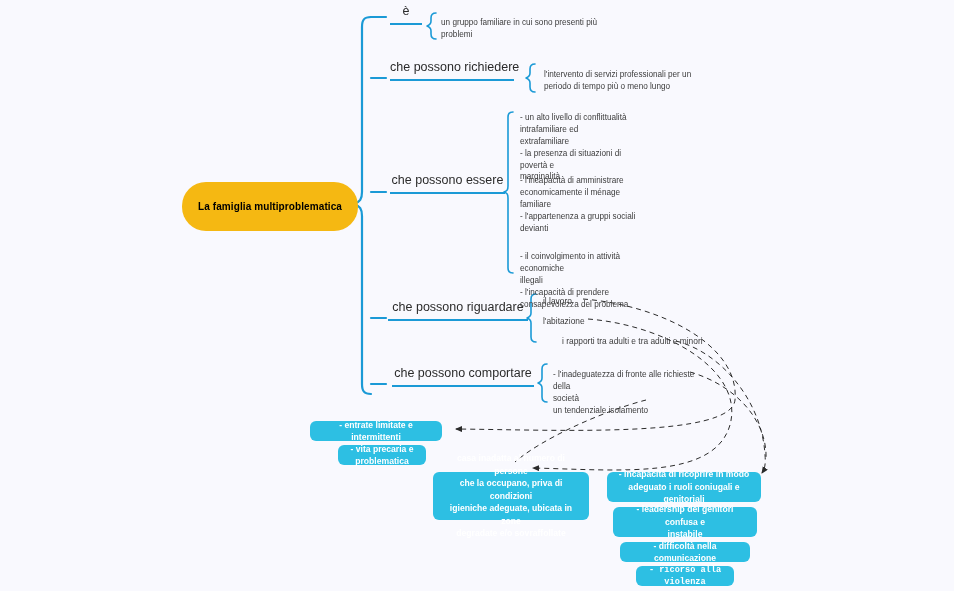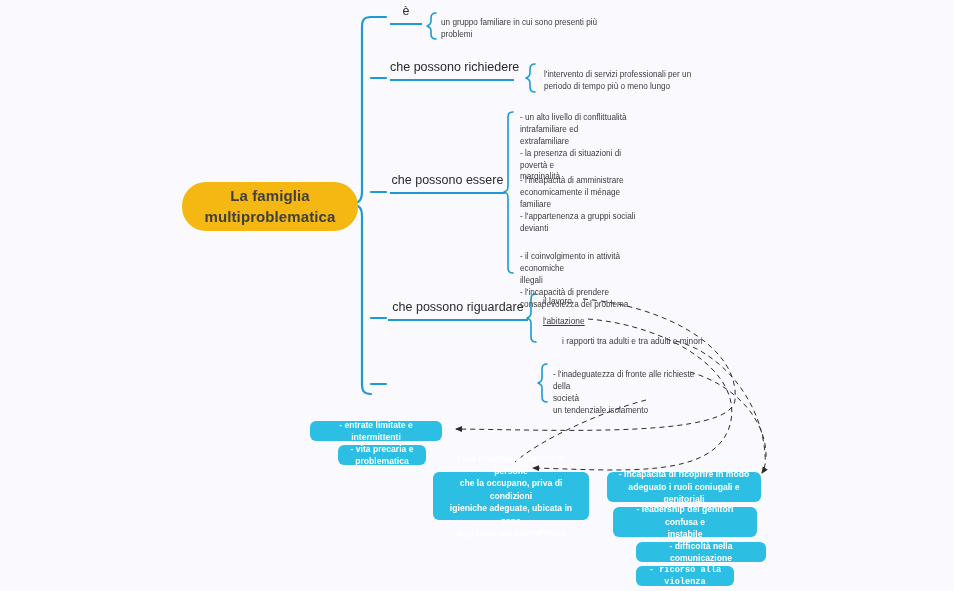--- a/index.html
+++ b/index.html
@@ -40,22 +40,22 @@
     left: 182px;
     top: 182px;
     width: 176px;
     height: 49px;
     background: #f5b812;
     border-radius: 24px;
     display: flex;
     align-items: center;
     justify-content: center;
     text-align: center;
-    color: #404040;
-    font-size: 15px;
+    color: #000000;
+    font-size: 10px;
     font-weight: bold;
     line-height: 1.35;
     letter-spacing: .1px;
   }
 
   
   .branch-label {
     position: absolute;
     color: #2b2b2b;
     font-size: 12.5px;
@@ -174,20 +174,21 @@
 multiproblematica</div>
 
     <div class="branch-label" style="left:390px; top:4px; width:32px;">è</div>
 
     <div class="branch-label" style="left:390px; top:60px; width:124px;">che possono richiedere</div>
 
     <div class="branch-label" style="left:390px; top:173px; width:115px;">che possono essere</div>
 
     <div class="branch-label" style="left:388px; top:300px; width:140px;">che possono riguardare</div>
 
+    <div class="branch-label" style="left:392px; top:366px; width:142px;">che possono comportare</div>
 
     <div class="detail" style="left:441px; top:17px; width:190px;">un gruppo familiare in cui sono presenti più
 problemi</div>
 
     <div class="detail" style="left:544px; top:69px; width:200px;">l'intervento di servizi professionali per un
 periodo di tempo più o meno lungo</div>
 
     <div class="detail" style="left:520px; top:112px; width:150px;">- un alto livello di conflittualità
 intrafamiliare ed
 extrafamiliare
@@ -202,21 +203,21 @@
 devianti</div>
 
     <div class="detail" style="left:520px; top:226px; width:150px;margin-top:25px;"> - il coinvolgimento in attività
 economiche
 illegali
  - l'incapacità di prendere
 consapevolezza del problema</div>
 
     <div class="detail leaf" style="left:543px; top:295px; width:150px;">il lavoro</div>
 
-    <div class="detail leaf" style="left:543px; top:315px; width:150px;text-decoration:underline;">l'abitazione</div>
+    <div class="detail leaf" style="left:543px; top:315px; width:150px;">l'abitazione</div>
 
     <div class="detail leaf" style="left:562px; top:335px; width:200px;">i rapporti tra adulti e tra adulti e minori</div>
 
     <div class="detail" style="left:553px; top:369px; width:200px;">- l'inadeguatezza di fronte alle richieste
 della
 società
  un tendenziale isolamento</div>
 
     <div class="cyan-box" style="left:310px; top:421px; width:132px; height:20px;">- entrate limitate e intermittenti</div>
 
@@ -226,18 +227,18 @@
 che la occupano, priva di condizioni
 igieniche adeguate, ubicata in zone
 degradate e/o sovraffollate</div>
 
     <div class="cyan-box" style="left:607px; top:472px; width:154px; height:30px;">- incapacità di ricoprire in modo
 adeguato i ruoli coniugali e genitoriali</div>
 
     <div class="cyan-box" style="left:613px; top:507px; width:144px; height:30px;">- leadership dei genitori confusa e
 instabile</div>
 
-    <div class="cyan-box" style="left:620px; top:542px; width:130px; height:20px;margin-left:16px;">- difficoltà nella comunicazione</div>
+    <div class="cyan-box" style="left:620px; top:542px; width:130px; height:20px;">- difficoltà nella comunicazione</div>
 
     <div class="cyan-box" style="left:636px; top:566px; width:98px; height:20px;font-family:Liberation Mono, monospace;">- ricorso alla violenza</div>
 
   </div>
 </div>
 
 </body></html>

